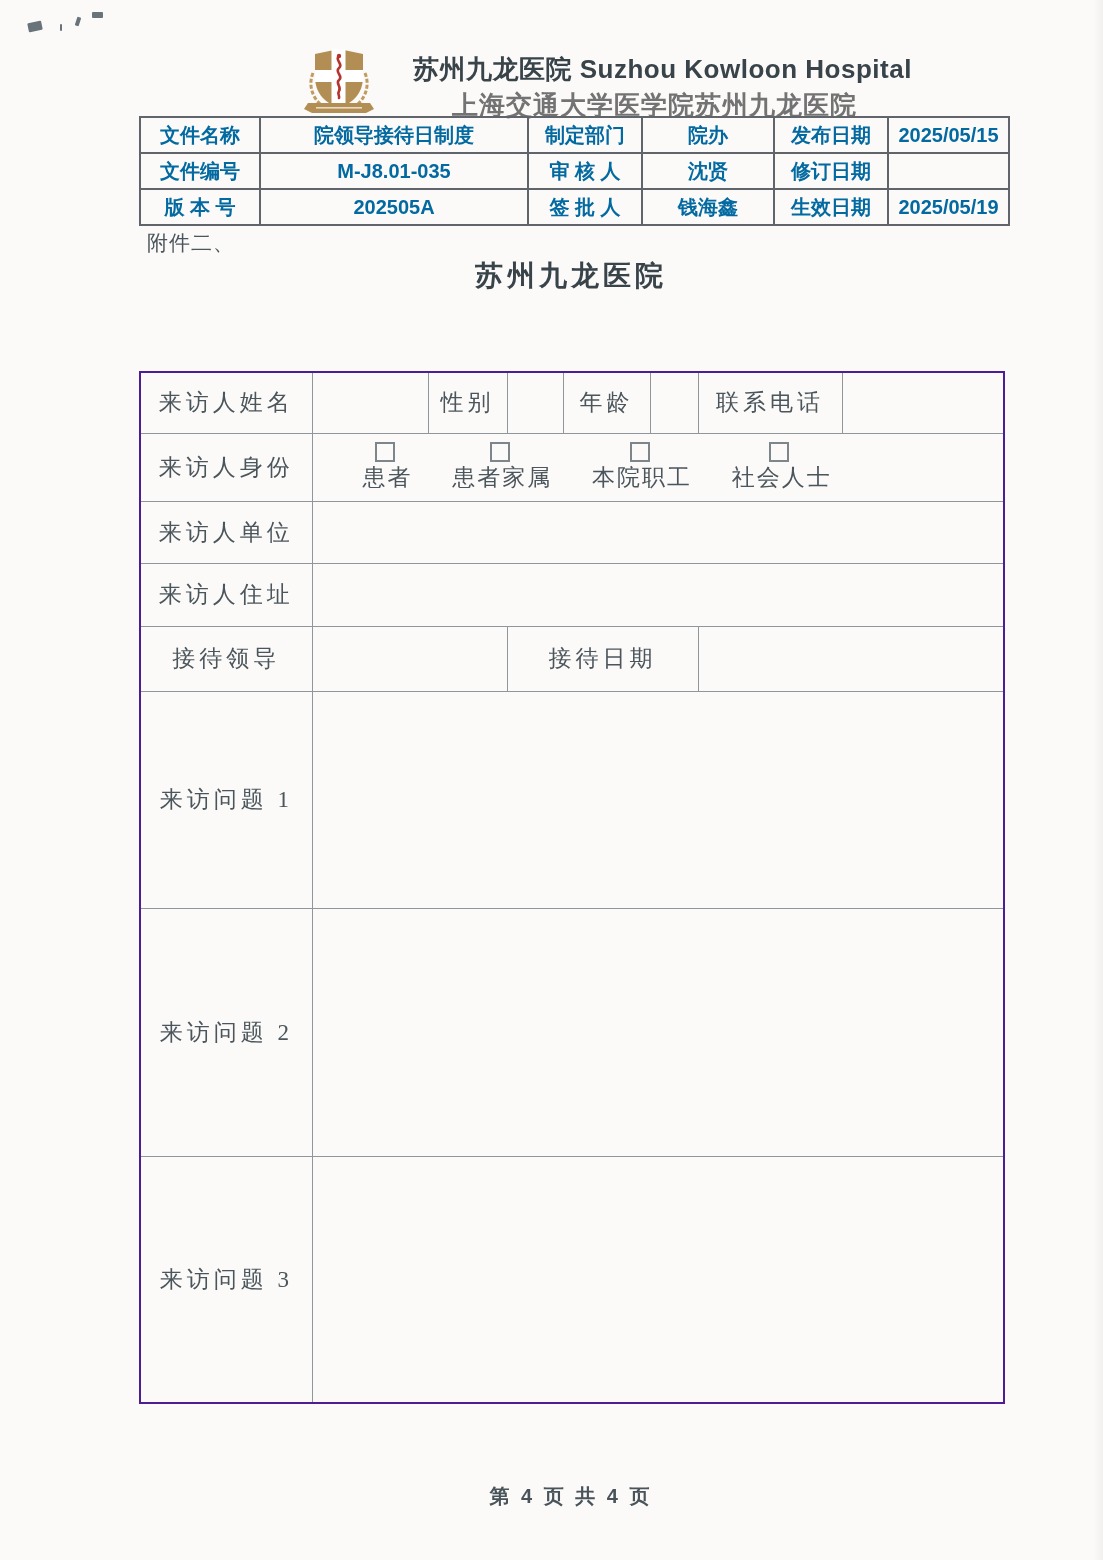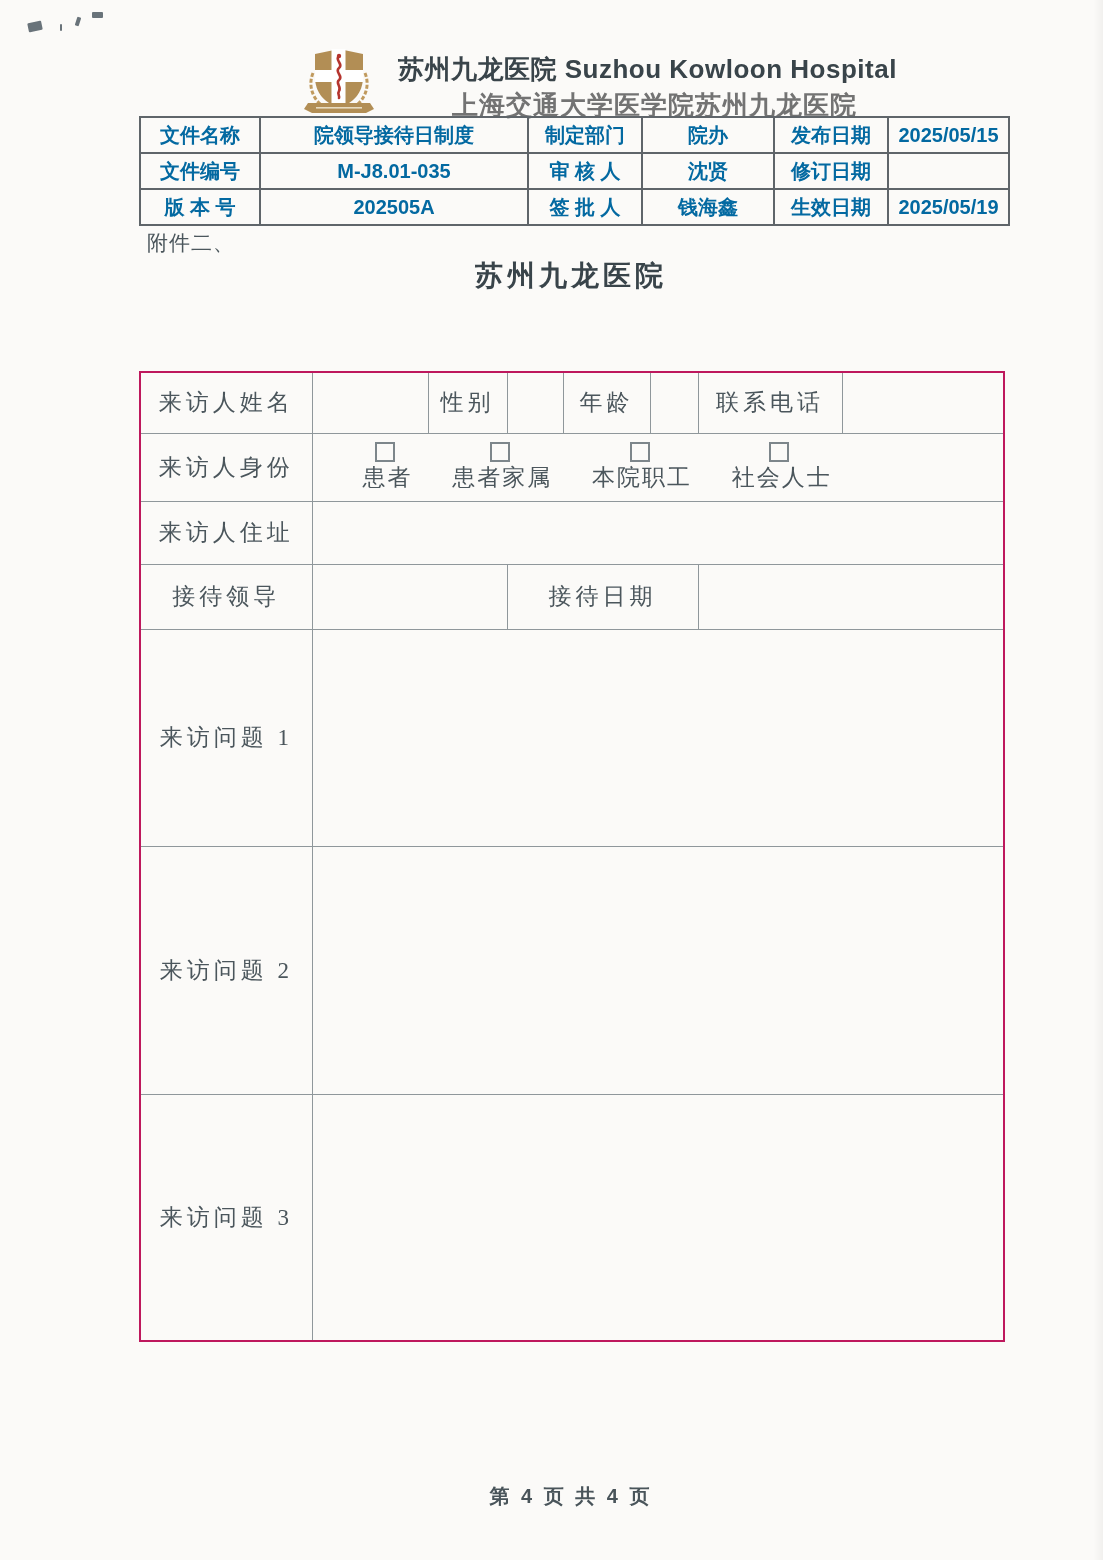--- a/index.html
+++ b/index.html
@@ -15,21 +15,21 @@
   .page::after{
     content:"";position:absolute;top:0;right:0;width:10px;height:100%;
     background:linear-gradient(to right,rgba(0,0,0,0),rgba(0,0,0,0.04));
     pointer-events:none;
   }
   .speck{position:absolute;background:#45515a;border-radius:1px;opacity:.8;}
 
   
   .logo{position:absolute;left:300px;top:47px;width:78px;height:70px;}
   .hosp-line1{
-    position:absolute;left:398px;top:52px;
+    position:absolute;left:413px;top:52px;
     font-size:26px;font-weight:bold;color:#39444a;letter-spacing:.5px;
     white-space:nowrap;
   }
   .hosp-line2{
     position:absolute;left:452px;top:88px;
     font-size:26px;font-weight:bold;color:#737373;letter-spacing:1px;
     white-space:nowrap;
   }
 
   
@@ -56,21 +56,21 @@
     font-size:28px;font-weight:bold;color:#39444a;letter-spacing:4px;
   }
   .form-title2{
     position:absolute;left:139px;top:297px;width:864px;text-align:center;
     font-size:32px;font-weight:bold;color:#39444a;letter-spacing:2px;
   }
 
   
   .form-table{
     position:absolute;left:139px;top:371px;width:864px;
-    border:2px solid #be185d;
+    border:2px solid #4c1d95;
   }
   .form-table td{
     border:1px solid #8f979b;
     font-family:"Liberation Serif", serif;
     font-size:23px;color:#4b565c;
     vertical-align:middle;text-align:center;
     padding:0;
   }
   .form-table td.lbl{letter-spacing:4px;white-space:nowrap;}
   .form-table tr.r1{height:61px;}
@@ -204,20 +204,24 @@
         <span class="opt">
               <span class="cbx"></span>
               <span>本院职工</span>
             </span>
         <span class="opt" style="margin-right:0;">
               <span class="cbx"></span>
               <span>社会人士</span>
             </span>
       </td>
     </tr>
+    <tr class="r3">
+      <td class="lbl">来访人单位</td>
+      <td colspan="7"></td>
+    </tr>
     <tr class="r4">
       <td class="lbl">来访人住址</td>
       <td colspan="7"></td>
     </tr>
     <tr class="r5">
       <td class="lbl">接待领导</td>
       <td colspan="2"></td>
       <td colspan="3" class="lbl">接待日期</td>
       <td colspan="2"></td>
     </tr>

